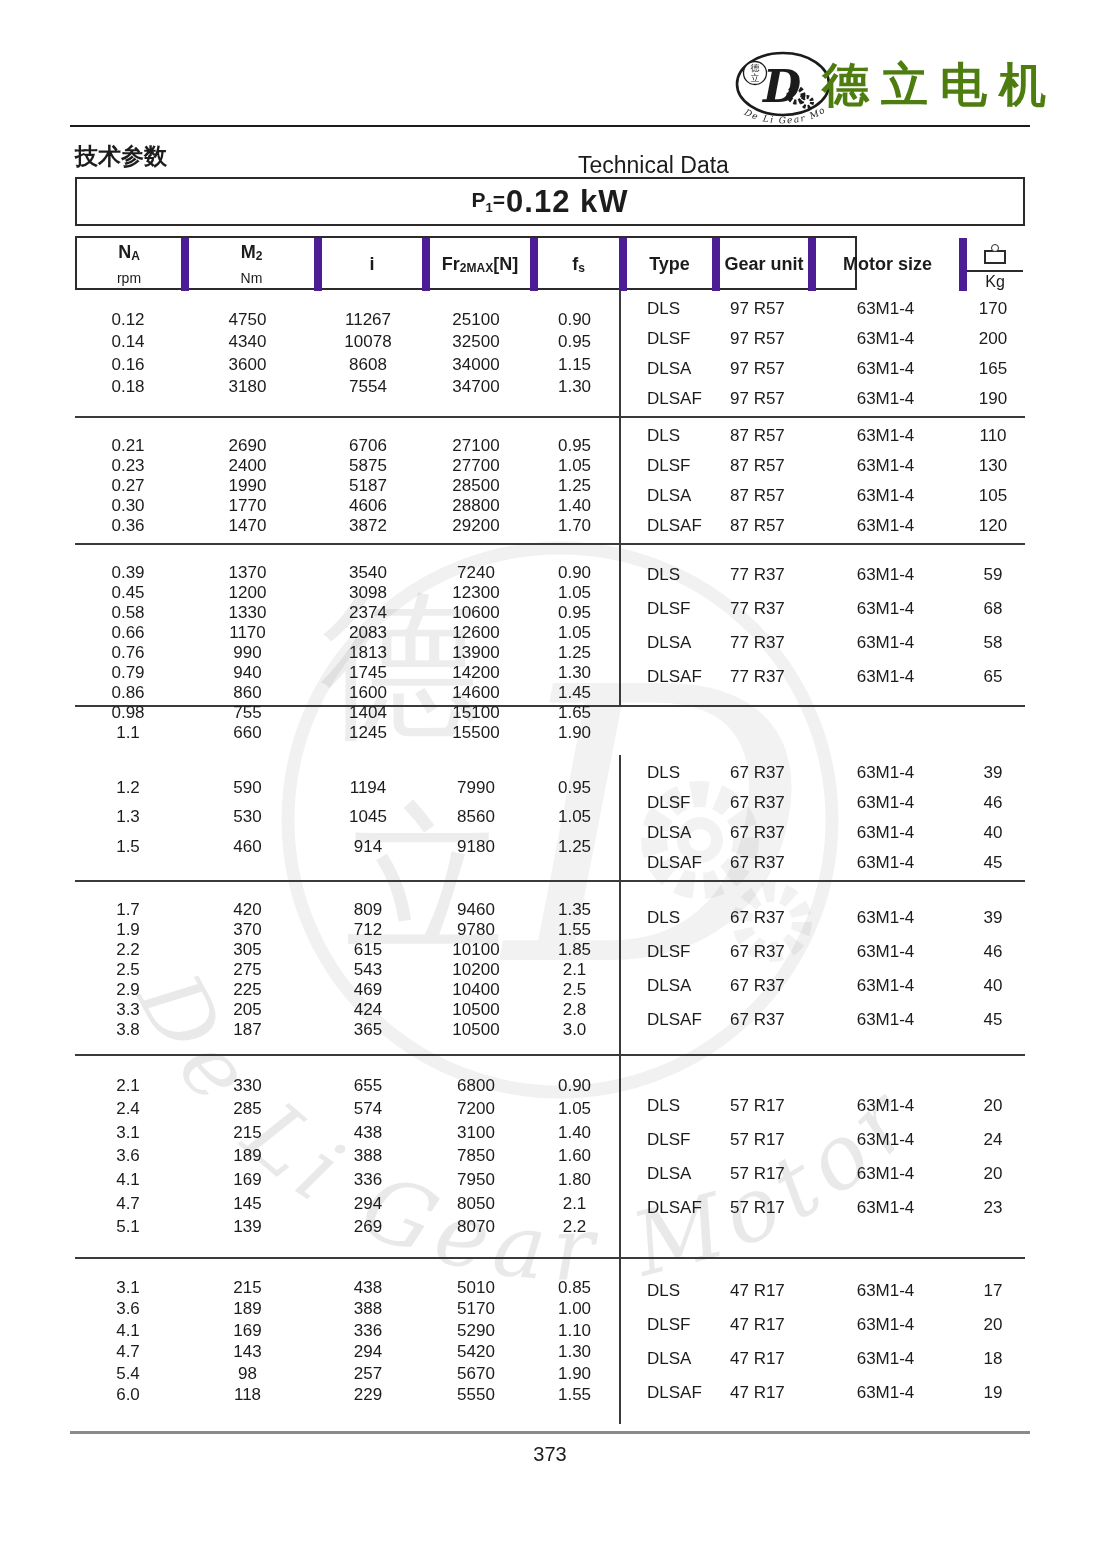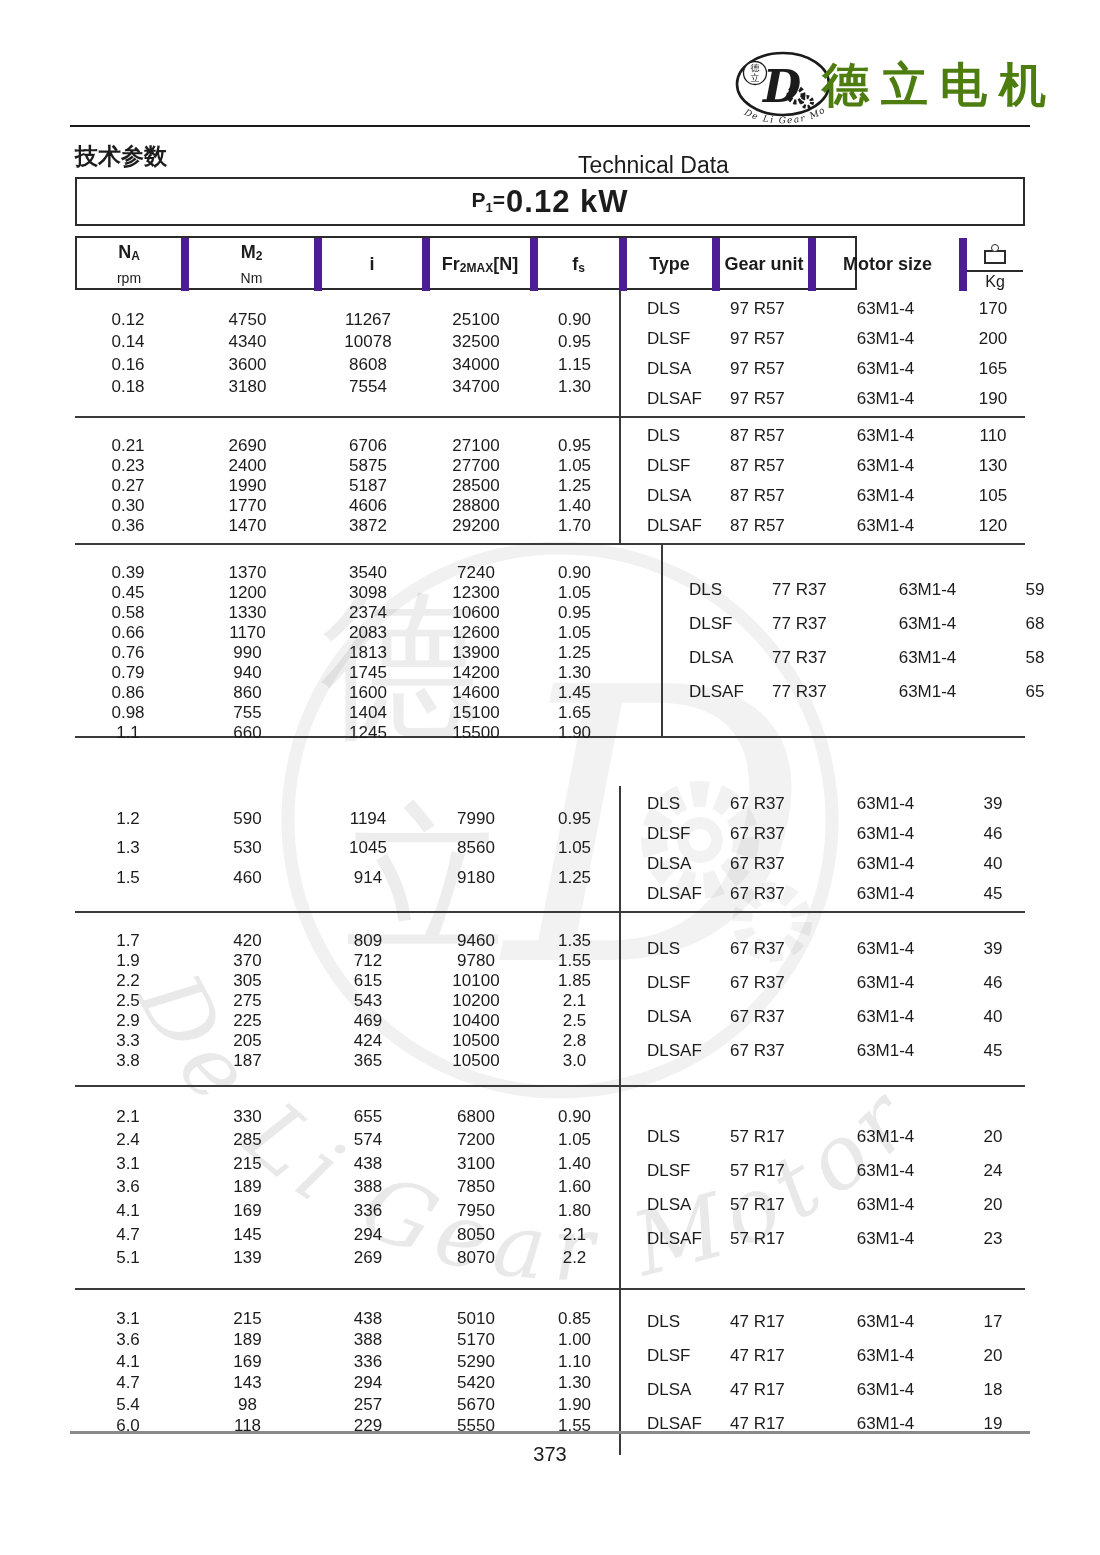--- a/index.html
+++ b/index.html
@@ -262,21 +262,21 @@
               <div class="r3">105</div>
             </div>
             <div class="rrow">
               <div class="r0">DLSAF</div>
               <div class="r1">87 R57</div>
               <div class="r2">63M1-4</div>
               <div class="r3">120</div>
             </div>
           </div>
         </div>
-        <div class="group" style="height: 193px; gap: 42px;">
+        <div class="group" style="height: 162px;">
           <div class="gleft">
             <div class="lrow">
               <div class="c">0.39</div>
               <div class="c">1370</div>
               <div class="c">3540</div>
               <div class="c">7240</div>
               <div class="c">0.90</div>
             </div>
             <div class="lrow">
               <div class="c">0.45</div>

